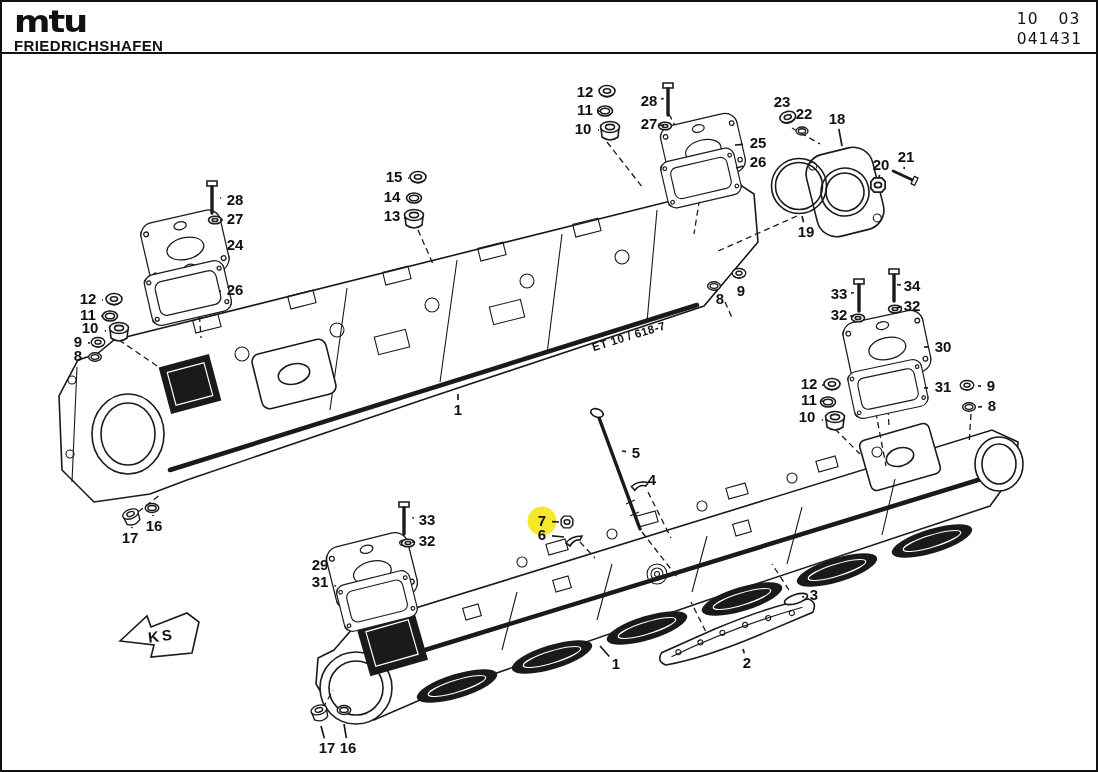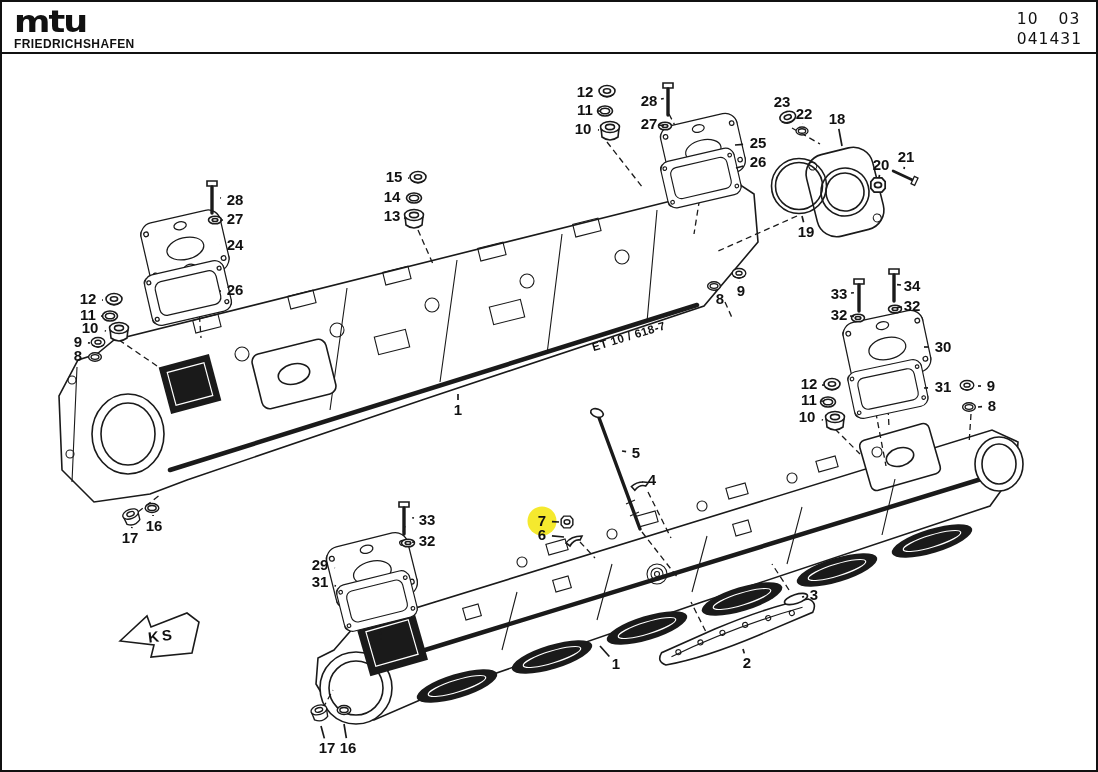--- a/index.html
+++ b/index.html
@@ -6,21 +6,21 @@
   .page{
     position:relative;width:1098px;height:772px;background:#ffffff;
     border:2px solid #111;box-sizing:border-box;overflow:hidden;
     font-family:"Liberation Sans",sans-serif;color:#111;
   }
   
   .hdr{position:absolute;top:0;left:0;width:100%;height:50px;}
   .logo{position:absolute;left:12px;top:4px;line-height:1;}
   .logo-text{font-family:"DejaVu Sans",sans-serif;font-weight:900;font-size:35px;
     letter-spacing:-2px;transform:scaleY(0.88);transform-origin:left top;}
-  .logo-sub{font-size:12px;letter-spacing:0.4px;margin-top:-3px;font-weight:600;}
+  .logo-sub{font-size:15px;letter-spacing:0.4px;margin-top:-3px;font-weight:600;}
   .pageref{position:absolute;right:14px;top:7px;display:flex;align-items:center;}
   .refbar{width:2px;background:#111;margin-right:16px;}
   .refnums{font-family:"DejaVu Sans",sans-serif;font-size:15.5px;line-height:20px;letter-spacing:1px;}
   .refrow1 span+span{margin-left:20px;}
   .hdr-rule{position:absolute;top:50px;left:0;width:100%;height:2px;background:#111;}
   
   svg#drawing{position:absolute;left:0;top:0;width:1098px;height:772px;}
   .ln{fill:#fff;stroke:#1a1a1a;stroke-width:1.6;}
   .lnf{fill:none;stroke:#1a1a1a;stroke-width:1.6;}
   .lnt{fill:none;stroke:#1a1a1a;stroke-width:1.1;}

